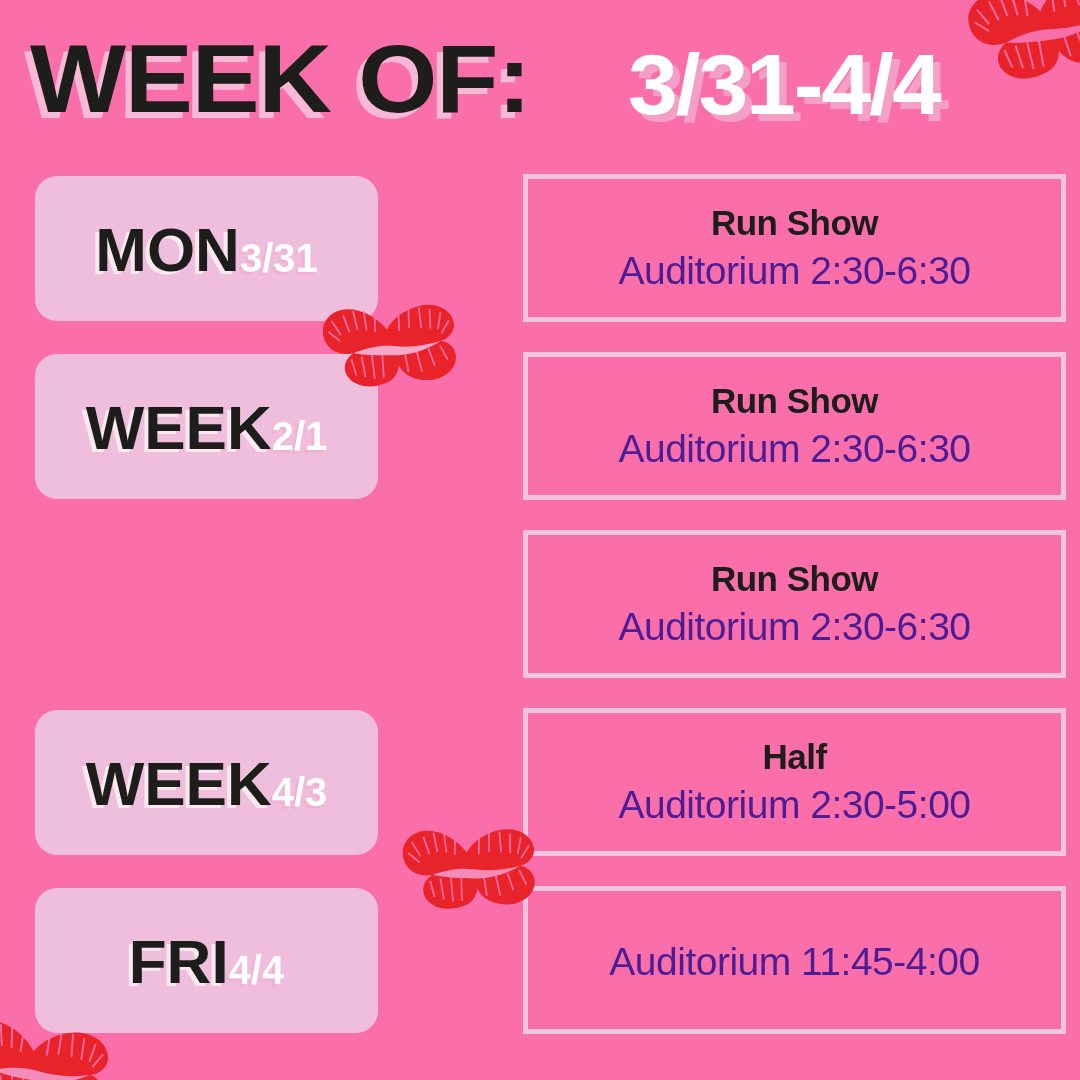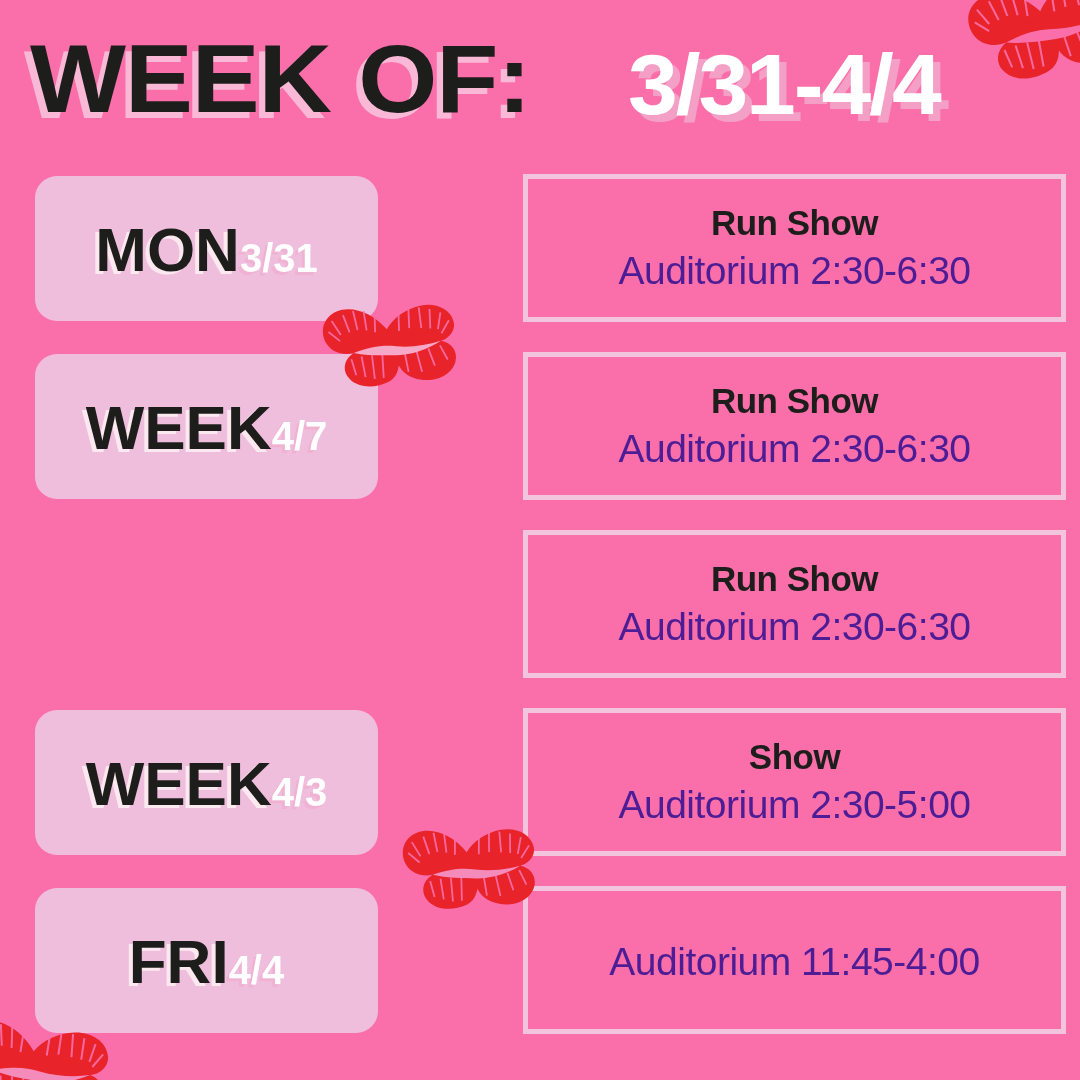--- a/index.html
+++ b/index.html
@@ -191,42 +191,42 @@
       </div>
       <div class="event-box">
         <div class="event-title">Run Show</div>
         <div class="event-detail">Auditorium 2:30-6:30</div>
       </div>
     </div>
 
     <div class="row row-1">
       <div class="day-box">
         <div class="day-name">WEEK</div>
-        <div class="day-date">4/7</div>
+        <div class="day-date">2/1</div>
       </div>
       <div class="event-box">
         <div class="event-title">Run Show</div>
         <div class="event-detail">Auditorium 2:30-6:30</div>
       </div>
     </div>
 
     <div class="row row-2">
       <div class="event-box">
         <div class="event-title">Run Show</div>
         <div class="event-detail">Auditorium 2:30-6:30</div>
       </div>
     </div>
 
     <div class="row row-3">
       <div class="day-box">
         <div class="day-name">WEEK</div>
         <div class="day-date">4/3</div>
       </div>
       <div class="event-box">
-        <div class="event-title">Show</div>
+        <div class="event-title">Half</div>
         <div class="event-detail">Auditorium 2:30-5:00</div>
       </div>
     </div>
 
     <div class="row row-4">
       <div class="day-box">
         <div class="day-name">FRI</div>
         <div class="day-date">4/4</div>
       </div>
       <div class="event-box">

